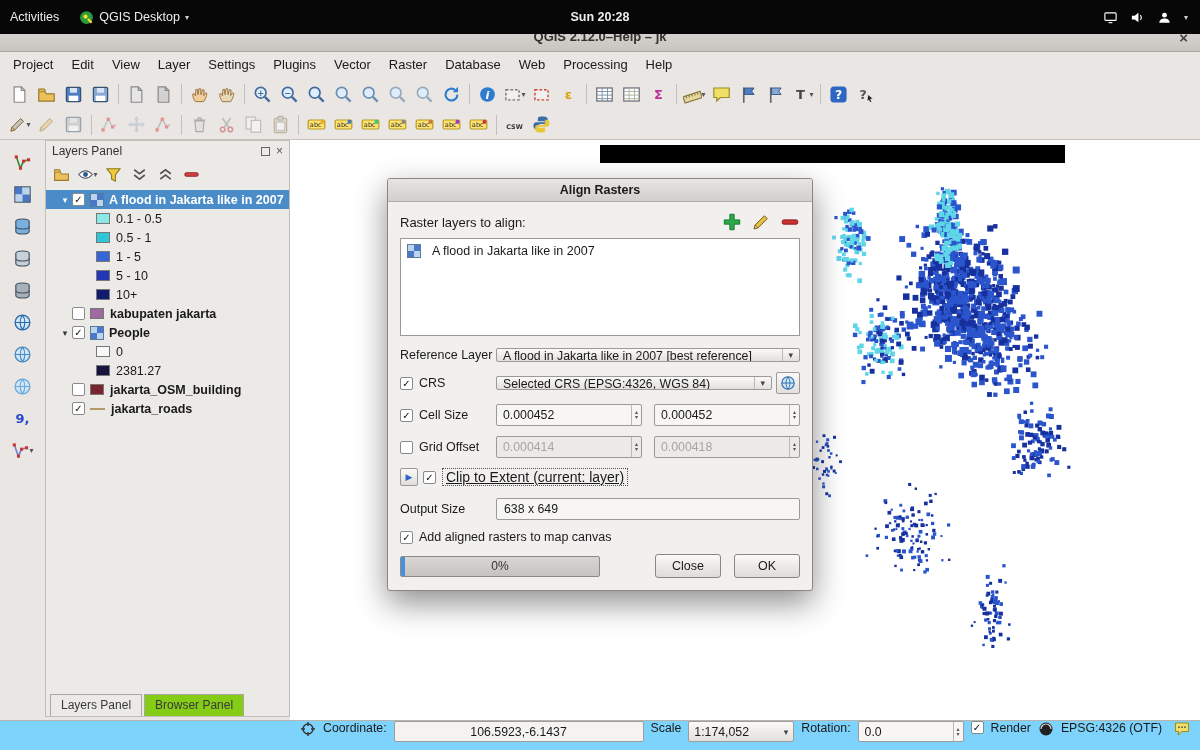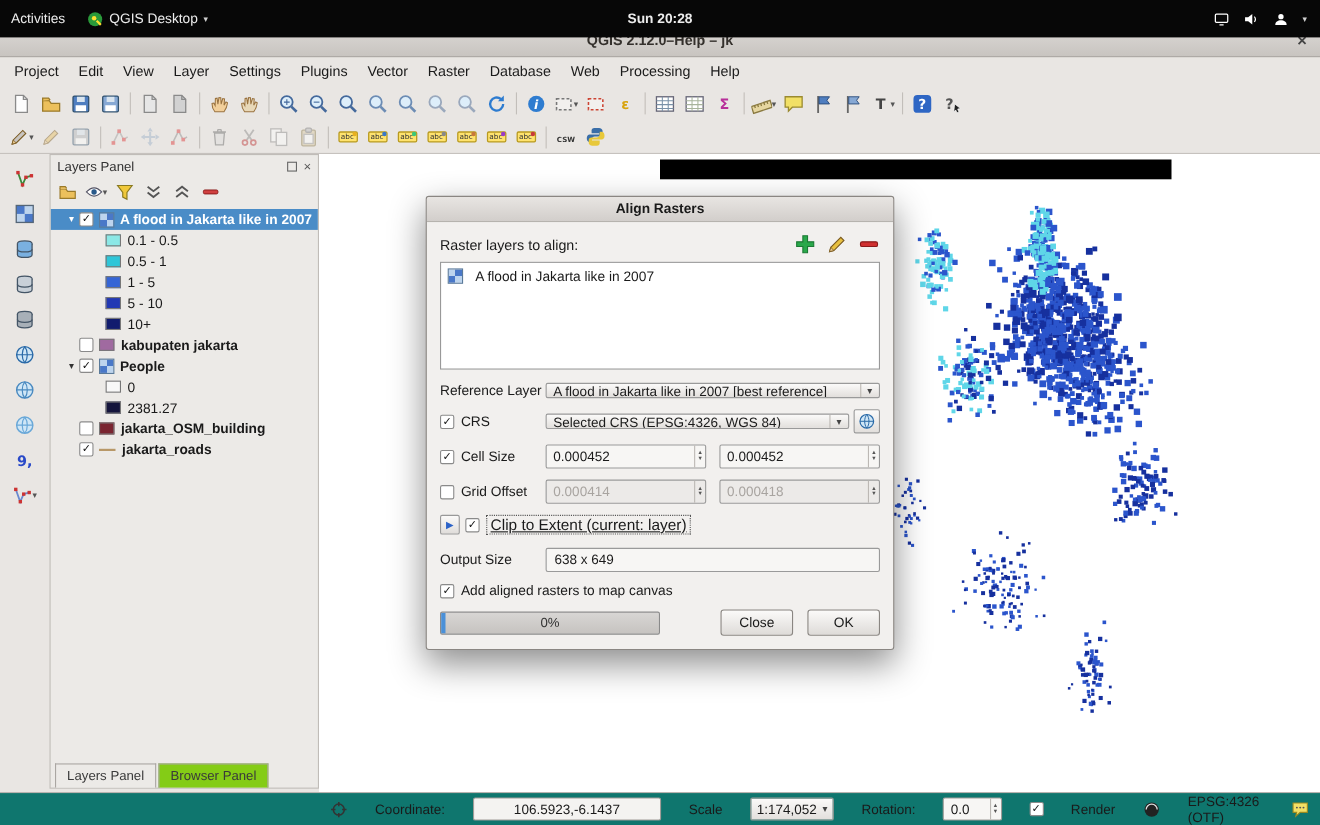--- a/index.html
+++ b/index.html
@@ -83,26 +83,26 @@
 .clip-label{border:1px dotted #555;padding:0 3px;text-decoration:underline;font-size:14px}
 .outfield{flex:1;height:22px;border:1px solid #9a9a9a;background:#f7f6f4;display:flex;align-items:center;padding:0 7px;border-radius:2px;font-size:12.3px}
 .check-row{display:flex;align-items:center;gap:6px;margin-bottom:10px;font-size:12.5px}
 .dlg-bottom{display:flex;align-items:center;margin-top:2px}
 .pbar{width:200px;height:21px;border:1px solid #8a8a8a;border-radius:2px;background:linear-gradient(#d8d6d4,#c6c3c0);position:relative;overflow:hidden}
 .pfill{position:absolute;left:0;top:0;bottom:0;width:4px;background:#4a90d8}
 .ptext{position:absolute;inset:0;display:flex;align-items:center;justify-content:center;font-size:12px;color:#333}
 .btns{margin-left:auto;display:flex;gap:13px}
 .btn{height:24px;min-width:66px;padding:0 14px;border:1px solid #8a8682;border-radius:3px;background:linear-gradient(#fbfaf9,#dedbd8);font-size:12.5px;display:flex;align-items:center;justify-content:center}
 
-.statusbar{position:absolute;left:0;right:0;bottom:0;height:30px;background:#0f766e;border-top:1px solid #b8b4b0;display:flex;align-items:center;gap:25px;padding:0 10px 0 300px;font-size:12.3px}
+.statusbar{position:absolute;left:0;right:0;bottom:0;height:30px;background:#7dd3fc;border-top:1px solid #b8b4b0;display:flex;align-items:flex-start;gap:7px;padding:0 10px 0 300px;font-size:12.3px}
 .statusbar svg{width:16px;height:16px;flex:none}
 .sfield{width:250px;height:21px;border:1px solid #a09c98;border-radius:2px;background:#f4f3f1;display:flex;align-items:center;justify-content:center}
 .scombo{width:106px;height:21px;border:1px solid #a09c98;border-radius:2px;background:linear-gradient(#fbfaf9,#e2dfdc);display:flex;align-items:center;padding:0 5px}
 .scombo .ca{margin-left:auto;font-size:9px;color:#444}
-.sspin{width:74px;height:21px;border:1px solid #a09c98;border-radius:2px;background:#f7f6f4;display:flex;align-items:center;padding-left:6px}
+.sspin{width:106px;height:21px;border:1px solid #a09c98;border-radius:2px;background:#f7f6f4;display:flex;align-items:center;padding-left:6px}
 .sspin .arrows{margin-left:auto;display:flex;flex-direction:column;align-items:center;font-size:6px;line-height:5px;color:#555;border-left:1px solid #bcb8b4;padding:0 3px;height:100%;justify-content:center}
 .msg-ic{margin-left:auto}
 </style>
 </head>
 <body>
 
 <div class="screen">
 
   <div class="gnome-bar">
     <span class="gb-item">Activities</span>

